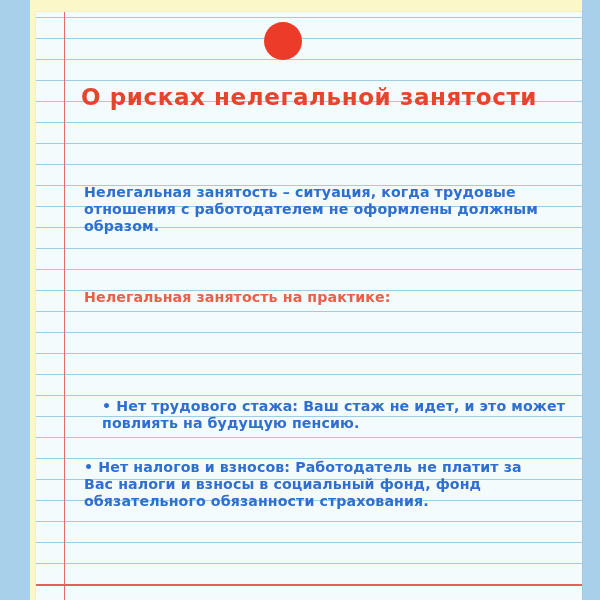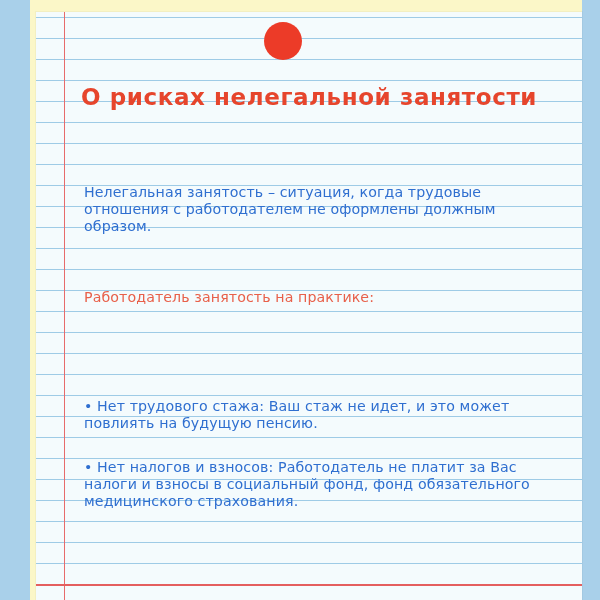--- a/index.html
+++ b/index.html
@@ -124,50 +124,50 @@
     font-family: "DejaVu Sans", sans-serif;
   }
 
   .body-block {
     position: absolute;
     left: 48px;
     width: 470px;
     color: #2f6fd0;
     font-size: 14.2px;
     line-height: 17px;
-    font-weight: normal;
+    font-weight: bold;
     letter-spacing: 0.1px;
   }
   .b1 { top: 172px; }
   .b2 { top: 277px; color: #e8604a; }
   .b3 { top: 320px; }
-  .b4 { top: 386px; }
+  .b4 { top: 386px; margin-left: 18px; }
   .b5 { top: 447px; }
 </style>
 </head>
 <body>
 
 <div class="page">
   <div class="bg-cream"></div>
   <div class="bg-blue-right"></div>
   <div class="bg-blue-bottomleft"></div>
 
   <div class="paper">
     <div class="rules"></div>
     <div class="margin-line"></div>
     <div class="bottom-line"></div>
 
     <div class="content">
       <div class="title">О рисках нелегальной занятости</div>
 
       <div class="body-block b1">Нелегальная занятость – ситуация, когда трудовые отношения с работодателем не оформлены должным образом.</div>
 
-      <div class="body-block b2">Работодатель занятость на практике:</div>
+      <div class="body-block b2">Нелегальная занятость на практике:</div>
 
 
       <div class="body-block b4">• Нет трудового стажа: Ваш стаж не идет, и это может повлиять на будущую пенсию.</div>
 
-      <div class="body-block b5">• Нет налогов и взносов: Работодатель не платит за Вас налоги и взносы в социальный фонд, фонд обязательного медицинского страхования.</div>
+      <div class="body-block b5">• Нет налогов и взносов: Работодатель не платит за Вас налоги и взносы в социальный фонд, фонд обязательного обязанности страхования.</div>
     </div>
   </div>
 
   <div class="dot"></div>
 </div>
 
 </body></html>

